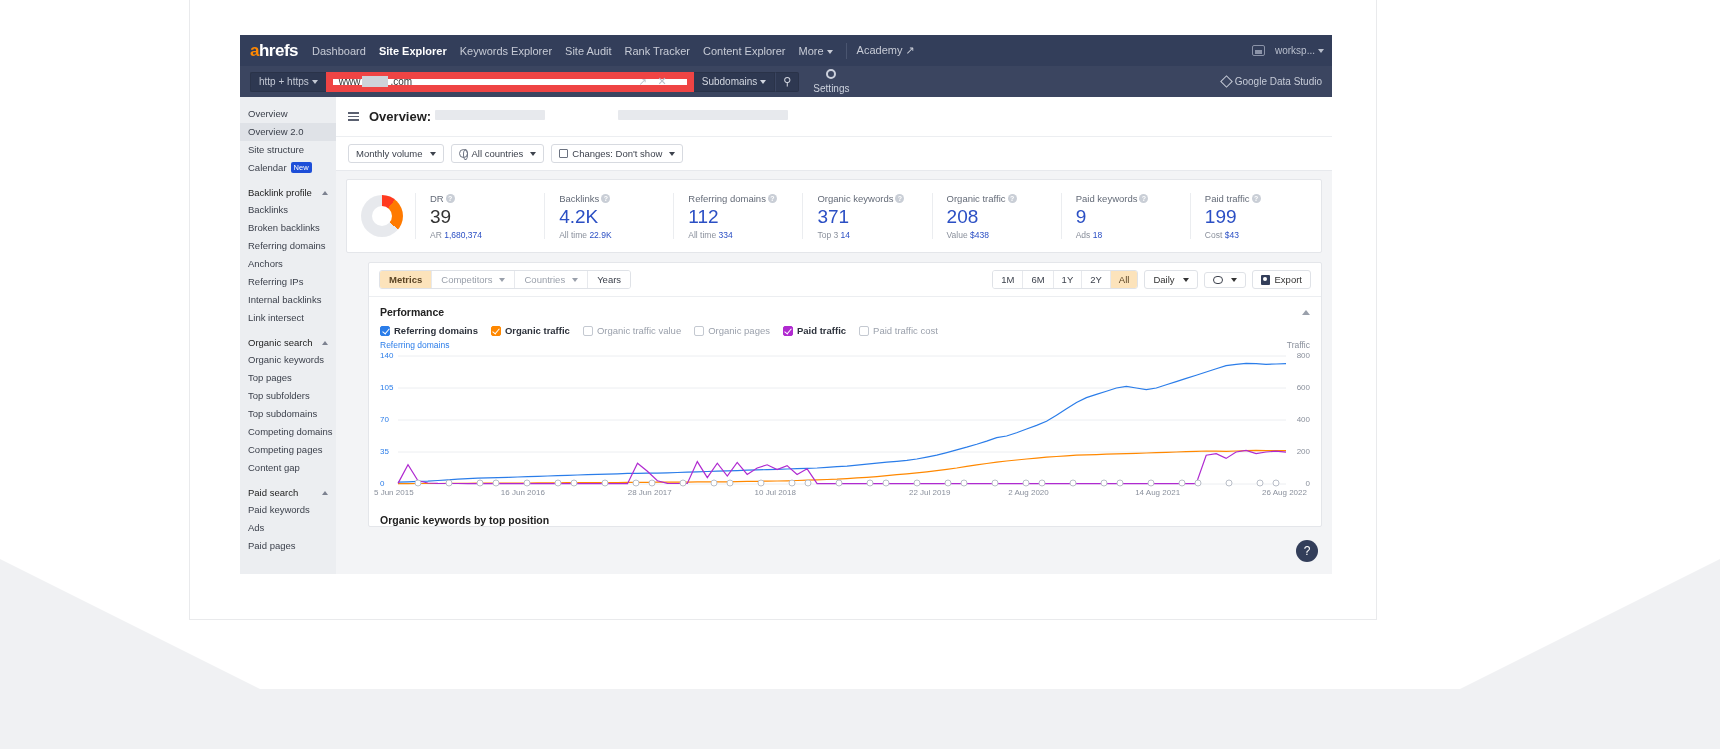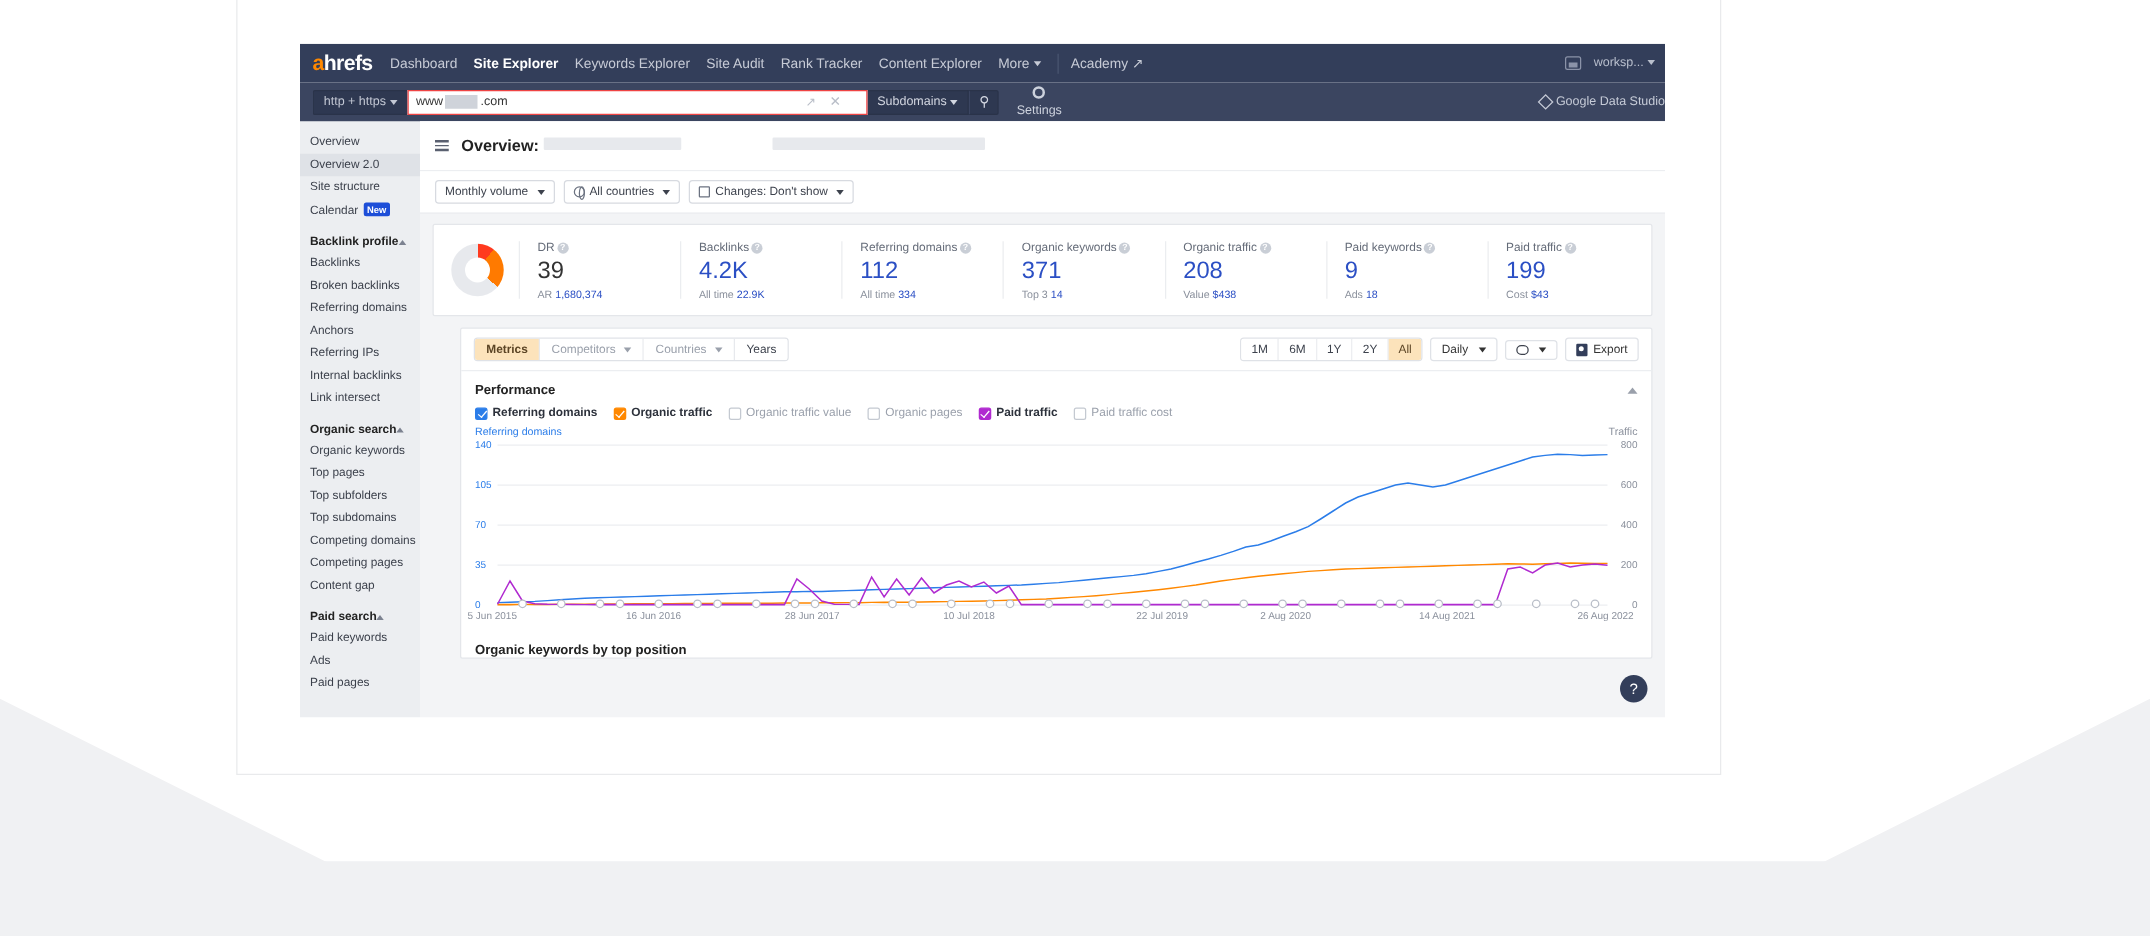--- a/index.html
+++ b/index.html
@@ -70,53 +70,53 @@
   .searchbar{
     height:31px; background:#3c476180; background:#3b4560; display:flex; align-items:center;
     padding:0 10px; position:relative;
   }
   .sb-proto{
     height:20px; background:#2e3851; color:#c3c8d4; font-size:10px;
     display:flex;align-items:center; padding:0 8px; border-radius:2px 0 0 2px;
     border:1px solid #2a3349; border-right:none;
   }
   .sb-input{
-    height:20px; background:#ffffff; border:1px solid #ef4444;
+    height:20px; background:#ffffff; border:7px solid #ef4444;
     width:368px; display:flex; align-items:center; padding:0 6px; font-size:10px; color:#333;
     position:relative;
   }
   .sb-redact{ display:inline-block;width:26px;height:11px;background:#cfd3da;margin:0 2px;}
   .sb-icon-ext{ position:absolute; right:40px; color:#b9bec8; font-size:10px;}
   .sb-icon-x{ position:absolute; right:20px; color:#b9bec8; font-size:11px;}
   .sb-sub{
     height:20px; background:#2e3851; color:#d2d6e0; font-size:10px;
     display:flex;align-items:center;padding:0 8px; border:1px solid #2a3349; border-left:none;
   }
   .sb-go{
     height:20px;width:24px;background:#2e3851;display:flex;align-items:center;justify-content:center;
     color:#d2d6e0;font-size:11px;border:1px solid #2a3349;border-left:1px solid #47507088;
     border-radius:0 2px 2px 0;
   }
   .sb-settings{ color:#cdd2dd; font-size:10px; margin-left:14px; display:flex; align-items:center; gap:4px;flex-direction:column;}
   .gear{ display:inline-block;width:10px;height:10px;border-radius:50%;border:2.5px solid #cdd2dd;}
-  .gds{ position:absolute; right:0; color:#c6cbd7; font-size:10px; display:flex;align-items:center;gap:4px;}
+  .gds{ position:absolute; right:10px; color:#c6cbd7; font-size:10px; display:flex;align-items:center;gap:4px;}
   .gds-ico{ width:9px;height:9px;border:1.5px solid #c6cbd7;transform:rotate(45deg);}
 
   
   .body{ display:flex; height:477px; background:#ffffff;}
   .sidebar{
     width:96px; background:#eceef1; padding:8px 0 0 0; flex:none;
     font-size:9.5px; color:#3a3f4a;
   }
   .sb-item{ padding:3px 0 3px 8px; line-height:12px; cursor:pointer; white-space:nowrap;}
   .sb-item.sel{ background:#dfe2e7; }
-  .sb-group{ padding:10px 0 3px 8px; font-weight:bold; font-size:9.5px; color:#222; display:flex; align-items:center; padding-right:8px;}
+  .sb-group{ padding:10px 0 3px 8px; font-weight:normal; font-size:9.5px; color:#222; display:flex; align-items:center; justify-content:space-between; padding-right:8px;}
   .tri-up{ width:0;height:0;border-left:3px solid transparent;border-right:3px solid transparent;border-bottom:4px solid #7c8290;}
   .badge-new{
-    background:#1d4ed8;color:#fff;font-size:7.5px;font-weight:bold;border-radius:2px;
+    background:#1d4ed8;color:#fff;font-size:7.5px;font-weight:normal;border-radius:2px;
     padding:1px 3px; margin-left:4px; vertical-align:1px;
   }
 
   .content{ flex:1; background:#f3f4f6; position:relative; overflow:hidden;}
 
   .page-head{
     height:40px; background:#fff; display:flex; align-items:center; padding:0 12px; gap:10px;
     border-bottom:1px solid #eceef1;
   }
   .hamb{ width:11px;height:9px; position:relative;}

